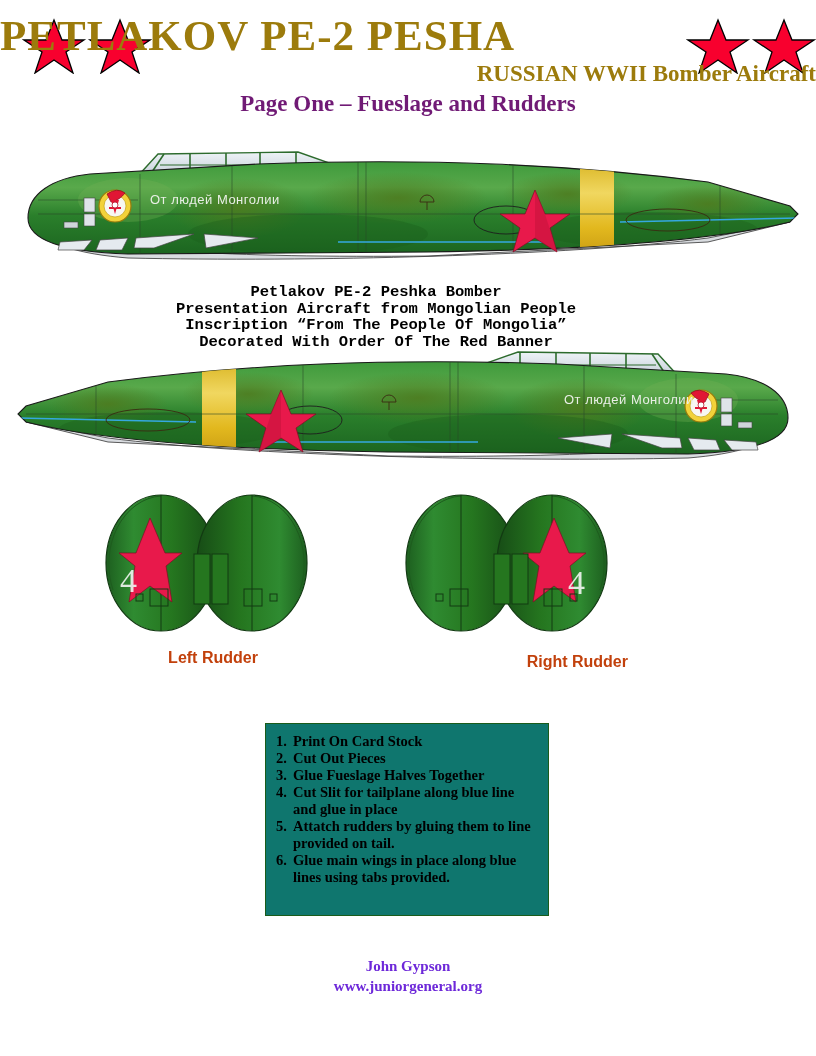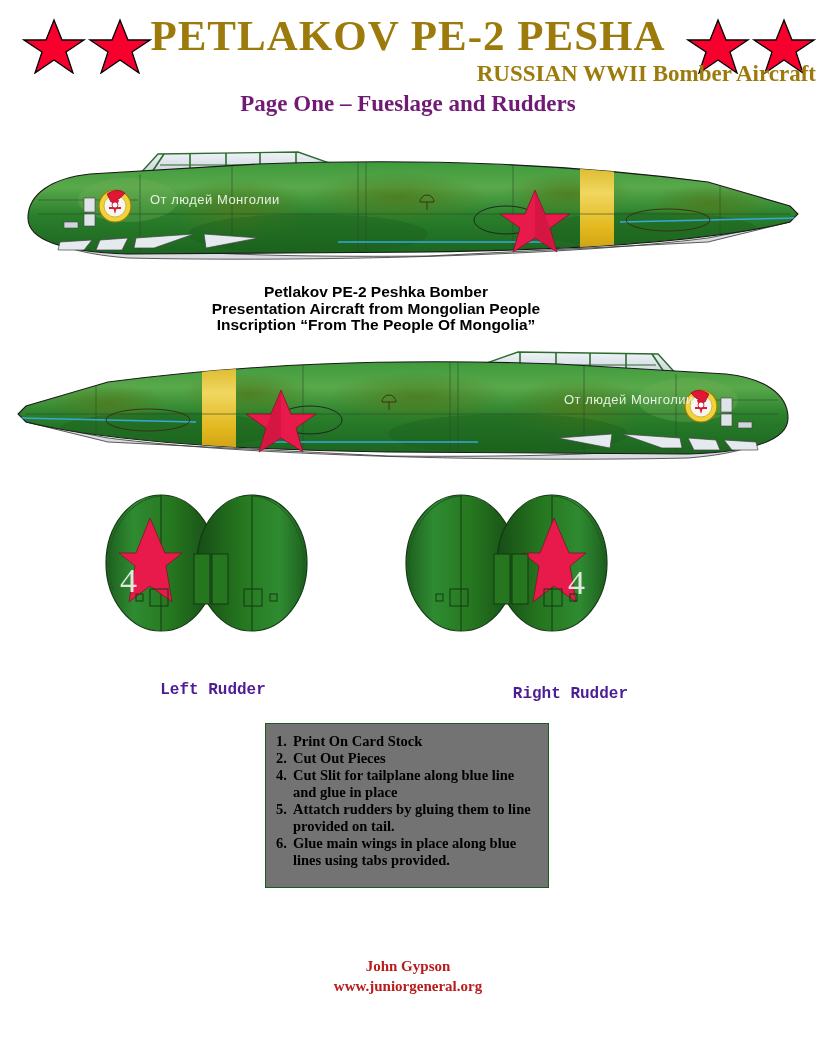--- a/index.html
+++ b/index.html
@@ -2,69 +2,69 @@
 <html><head>
 <meta charset="utf-8">
 <style>
   html,body{margin:0;padding:0;background:#ffffff;}
   body{width:816px;height:1056px;position:relative;overflow:hidden;
        font-family:"Liberation Serif",serif;}
   .page{position:relative;width:816px;height:1056px;background:#fff;}
 
   
   .header{position:absolute;left:0;top:0;width:816px;height:130px;}
-  .title{position:absolute;left:0;top:14px;width:816px;text-align:center;
+  .title{position:absolute;left:0;top:14px;width:816px;text-align:left;
          font-family:"Liberation Serif",serif;font-weight:bold;font-size:43px;
          letter-spacing:1px;color:#9C7B0C;line-height:1;}
   .subtitle1{position:absolute;left:0;top:62px;width:816px;text-align:right;
          font-family:"Liberation Serif",serif;font-weight:bold;font-size:23px;
          color:#9C7B0C;line-height:1;}
   .subtitle2{position:absolute;left:0;top:92px;width:816px;text-align:center;
          font-family:"Liberation Serif",serif;font-weight:bold;font-size:23px;
          color:#701a75;line-height:1;}
   .star-group{position:absolute;top:18px;}
   .star-group.left{left:22px;}
   .star-group.right{left:686px;}
   .star-group svg{display:block;}
 
   
   .caption{position:absolute;left:0;top:284px;width:752px;text-align:center;
-           font-family:Liberation Sans, sans-serif;font-weight:bold;font-size:15.5px;
+           font-family:Liberation Mono, monospace;font-weight:bold;font-size:15.5px;
            color:#000;line-height:16.5px;}
   .caption div{white-space:nowrap;}
 
   
   .plane{position:absolute;}
   #plane-top{left:8px;top:138px;width:800px;height:148px;}
   #plane-bottom{left:8px;top:338px;width:800px;height:148px;}
   .plane svg{display:block;}
 
   
   .rudder-block{position:absolute;}
   #rudder-left-block{left:98px;top:488px;width:230px;height:190px;}
   #rudder-right-block{left:398px;top:488px;width:230px;height:190px;}
   .rudder-label{position:absolute;width:100%;text-align:center;
-        font-family:Liberation Mono, monospace;font-weight:bold;font-size:16px;color:#4c1d95;margin-top:32px;}
+        font-family:Liberation Sans, sans-serif;font-weight:bold;font-size:16px;color:#c2410c;}
   #rudder-left-label{left:98px;top:649px;width:230px;}
   #rudder-right-label{left:398px;top:653px;width:230px;text-align:right;}
 
   
-  .instructions{position:absolute;left:265px;top:723px;width:284px;height:165px;
-        border:1.5px solid #1a5c1a;background:#737373;box-sizing:border-box;
+  .instructions{position:absolute;left:265px;top:723px;width:284px;height:193px;
+        border:1.5px solid #1a5c1a;background:#0f766e;box-sizing:border-box;
         padding:9px 8px 6px 10px;}
   .instructions ol{margin:0;padding:0;list-style:none;}
   .instructions li{font-family:"Liberation Serif",serif;font-weight:bold;
         font-size:14.5px;color:#000;line-height:17px;
         padding-left:17px;text-indent:-17px;margin-bottom:0;}
   .instructions li .num{display:inline-block;width:17px;text-indent:0;}
 
   
   .footer{position:absolute;left:0;top:956px;width:816px;text-align:center;}
   .footer div{font-family:"Liberation Serif",serif;font-weight:bold;
-        font-size:15px;color:#b91c1c;line-height:20px;}
+        font-size:15px;color:#6d28d9;line-height:20px;}
 </style>
 </head>
 <body>
 
 <div class="page">
 
   <div class="header">
 
     <div class="star-group left">
       <svg width="130" height="56" viewBox="0 0 130 56">
@@ -194,20 +194,21 @@
           <polygon points="527,52 537,76 549,114 527,100" fill="#c4133c" opacity=".55"></polygon>
         </g>
       </g>
     </svg>
   </div>
 
   <div class="caption">
     <div>Petlakov PE-2 Peshka Bomber</div>
     <div>Presentation Aircraft from Mongolian People</div>
     <div>Inscription “From The People Of Mongolia”</div>
+    <div>Decorated With Order Of The Red Banner</div>
   </div>
 
   <div class="plane" id="plane-bottom">
     <svg width="800" height="148" viewBox="0 0 800 148">
       <defs>
         <clipPath id="bodyClipB">
           <path d="M20,80 C20,56 44,40 82,36 L250,26 C420,20 560,26 700,44 L782,68 L790,76 L782,84 C700,104 560,112 420,114 L120,116 C60,114 20,104 20,80 Z"></path>
         </clipPath>
       </defs>
 
@@ -357,20 +358,21 @@
         <rect x="114" y="66" width="16" height="50" fill="#25761f" stroke="#123a12" stroke-width="1"></rect>
       </g>
     </svg>
   </div>
   <div class="rudder-label" id="rudder-right-label">Right Rudder</div>
 
   <div class="instructions">
     <ol id="instr-list">
         <li><span class="num">1.</span><span>Print On Card Stock</span></li>
         <li><span class="num">2.</span><span>Cut Out Pieces</span></li>
+        <li><span class="num">3.</span><span>Glue Fueslage Halves Together</span></li>
         <li><span class="num">4.</span><span>Cut Slit for tailplane along blue line and glue in place</span></li>
         <li><span class="num">5.</span><span>Attatch rudders by gluing them to line provided on tail.</span></li>
         <li><span class="num">6.</span><span>Glue main wings in place along blue lines using tabs provided.</span></li>
       </ol>
   </div>
 
   <div class="footer">
     <div>John Gypson</div>
     <div>www.juniorgeneral.org</div>
   </div>

